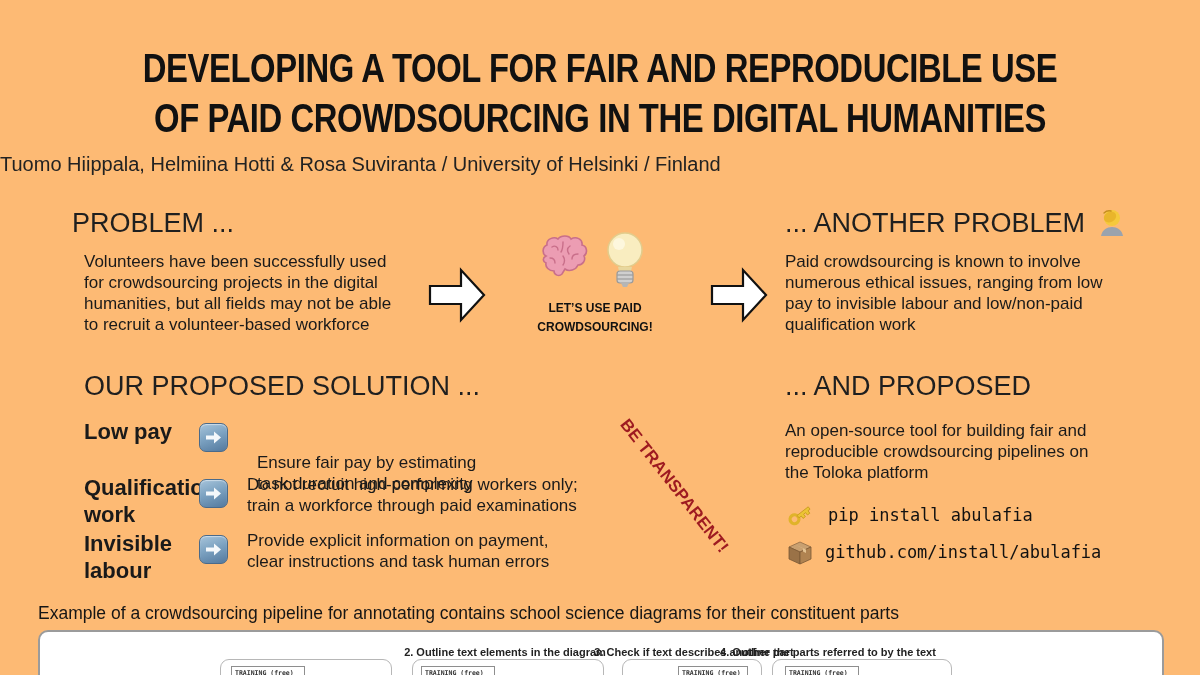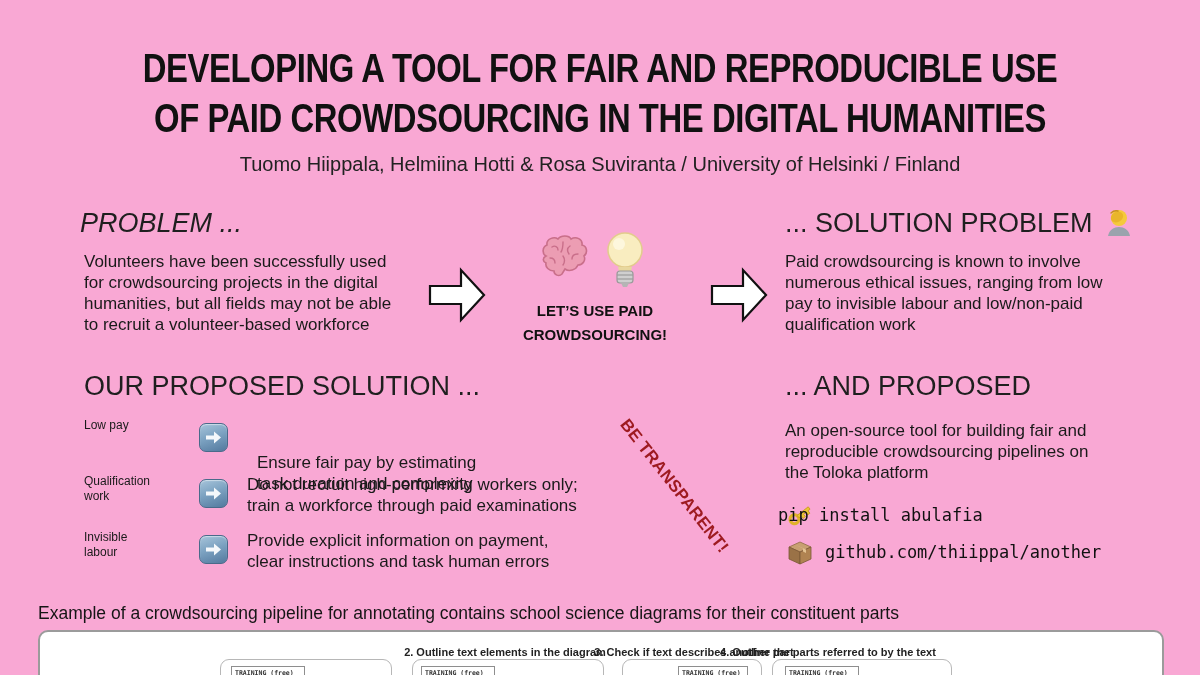--- a/index.html
+++ b/index.html
@@ -1,33 +1,33 @@
 <!DOCTYPE html>
 <html><head>
 <meta charset="utf-8">
 <style>
   html,body{margin:0;padding:0;background:#fff;}
   #poster{
-    position:relative;width:1200px;height:675px;overflow:hidden;background:#f9a8d4;
+    position:relative;width:1200px;height:675px;overflow:hidden;background:#fdba74;
     font-family:"Liberation Sans",sans-serif;color:#1a1a1a;
   }
   .abs{position:absolute;}
   
   .title-line{
     width:1200px;text-align:center;font-weight:800;font-size:40px;color:#111;
     transform:scaleX(0.82);transform-origin:50% 50%;letter-spacing:-0.5px;white-space:nowrap;
   }
-  .authors{width:1200px;text-align:center;font-size:20px;color:#222;}
+  .authors{width:1200px;font-size:20px;color:#222;}
   
   .sec-head{font-size:27px;font-weight:400;color:#1f1f1f;white-space:nowrap;}
   .body-text{font-size:17px;line-height:1.24;white-space:pre-line;color:#1a1a1a;}
   
-  .idea-caption{width:240px;text-align:center;font-size:15px;font-weight:800;line-height:1.6;color:#111;white-space:pre-line;}
+  .idea-caption{width:240px;text-align:center;font-size:12px;font-weight:800;line-height:1.6;color:#111;white-space:pre-line;}
   
-  .sol-label{font-size:12px;line-height:1.24;white-space:pre-line;}
+  .sol-label{font-size:22px;line-height:1.24;white-space:pre-line;font-weight:bold;}
   .sol-text{font-size:17px;line-height:1.24;white-space:pre-line;}
   .blue-arrow{
     width:27px;height:27px;border-radius:7px;
     background:linear-gradient(160deg,#a7c4da 0%,#7da3c2 45%,#53799e 100%);
     border:1px solid #4a6a8a;display:flex;align-items:center;justify-content:center;
     box-shadow:inset 0 1px 1px rgba(255,255,255,.5);
   }
   .transparent-note{
     width:170px;text-align:center;font-size:17px;font-weight:800;
     transform:rotate(52deg);transform-origin:50% 50%;letter-spacing:.2px;white-space:nowrap;
@@ -48,21 +48,21 @@
 </style>
 </head>
 <body>
 
 <div id="poster">
 
   <div class="abs title-line" style="top:46px;left:0;">DEVELOPING A TOOL FOR FAIR AND REPRODUCIBLE USE</div>
   <div class="abs title-line" style="top:96px;left:0;">OF PAID CROWDSOURCING IN THE DIGITAL HUMANITIES</div>
   <div class="abs authors" style="top:153px;left:0;">Tuomo Hiippala, Helmiina Hotti &amp; Rosa Suviranta / University of Helsinki / Finland</div>
 
-  <div class="abs sec-head" style="left:80px;top:208px;font-style:italic;">PROBLEM ...</div>
+  <div class="abs sec-head" style="left:72px;top:208px;">PROBLEM ...</div>
   <div class="abs body-text" style="left:84px;top:251px;width:360px;">Volunteers have been successfully used
 for crowdsourcing projects in the digital
 humanities, but all fields may not be able
 to recruit a volunteer-based workforce</div>
 
   <div class="abs" style="left:428px;top:267px;">
     <svg width="58" height="56" viewBox="0 0 58 56">
         <path d="M2,19 H33 V3 L56,28 L33,53 V37 H2 Z" fill="#ffffff" stroke="#111" stroke-width="2.2"></path>
       </svg>
   </div>
@@ -85,21 +85,21 @@
       <rect x="15" y="43" width="16" height="12" rx="3" fill="#cfcfcf" stroke="#9a9a9a" stroke-width="1.2"></rect>
       <line x1="15" y1="47" x2="31" y2="47" stroke="#9a9a9a" stroke-width="1.2"></line>
       <line x1="15" y1="51" x2="31" y2="51" stroke="#9a9a9a" stroke-width="1.2"></line>
       <path d="M19,55 h8 l-2,4 h-4 z" fill="#b5b5b5"></path>
     </svg>
   </div>
   <div class="abs idea-caption" style="left:475px;top:299px;">LET’S USE PAID
 CROWDSOURCING!</div>
 
   <div class="abs" style="left:785px;top:208px;white-space:nowrap;">
-    <span class="sec-head">... SOLUTION PROBLEM</span>
+    <span class="sec-head">... ANOTHER PROBLEM</span>
     <span style="display:inline-block;vertical-align:-4px;margin-left:8px;">
       <svg width="28" height="28" viewBox="0 0 28 28">
         <path d="M3,28 c1,-6 6,-9 11,-9 c5,0 10,3 11,9 z" fill="#9aa3ad"></path>
         <circle cx="14" cy="10" r="8" fill="#f5c93c"></circle>
         <ellipse cx="12" cy="9" rx="6.5" ry="5" transform="rotate(-28 12 9)" fill="#e9b52b"></ellipse>
         <path d="M6,5 q3,-3 7,-2" fill="none" stroke="#c68f1e" stroke-width="1.4" stroke-linecap="round"></path>
       </svg>
     </span>
   </div>
   <div class="abs body-text" style="left:785px;top:251px;width:370px;">Paid crowdsourcing is known to involve
@@ -146,31 +146,31 @@
 the Toloka platform</div>
 
   <div class="abs" style="left:785px;top:500px;">
     <svg width="30" height="30" viewBox="0 0 30 30">
       <g transform="rotate(-38 15 15)">
         <circle cx="8" cy="15" r="4.4" fill="none" stroke="#e0b32a" stroke-width="3.2"></circle>
         <path d="M12.5,13.6 h14 v3 h-2.6 v3 h-3 v-3 h-2.6 v3 h-3 v-3 h-2.8 z" fill="#ecc434" stroke="#c89a1d" stroke-width="0.8"></path>
       </g>
     </svg>
   </div>
-  <div class="abs code-line" style="left:778px;top:505px;">pip install abulafia</div>
+  <div class="abs code-line" style="left:828px;top:505px;">pip install abulafia</div>
 
   <div class="abs" style="left:786px;top:538px;">
     <svg width="28" height="28" viewBox="0 0 28 28">
       <path d="M3,9 L14,4 L25,9 L14,14 Z" fill="#c8a071" stroke="#8f6a44" stroke-width="0.8"></path>
       <path d="M3,9 L14,14 L14,26 L3,21 Z" fill="#9a7247" stroke="#7a5835" stroke-width="0.8"></path>
       <path d="M25,9 L14,14 L14,26 L25,21 Z" fill="#b08351" stroke="#7a5835" stroke-width="0.8"></path>
       <path d="M9,6.5 L20,11.5 L20,15 L17,13.6 L17,10.4 L9,6.5 Z" fill="#e3c291"></path>
     </svg>
   </div>
-  <div class="abs code-line" style="left:825px;top:542px;">github.com/thiippal/another</div>
+  <div class="abs code-line" style="left:825px;top:542px;">github.com/install/abulafia</div>
 
   <div class="abs pipeline-caption" style="left:38px;top:603px;">Example of a crowdsourcing pipeline for annotating contains school science diagrams for their constituent parts</div>
 
   <div class="abs pipeline-box">
     <div class="col-label" style="left:267px;margin-top:32px;">1. Check if diagram contains text</div>
     <div class="col-label" style="left:465px;">2. Outline text elements in the diagram</div>
     <div class="col-label" style="left:650px;padding-left:8px;">3. Check if text describes another part</div>
     <div class="col-label" style="left:788px;">4. Outline the parts referred to by the text</div>
 
     <div class="pool-container" style="left:180px;width:170px;">

